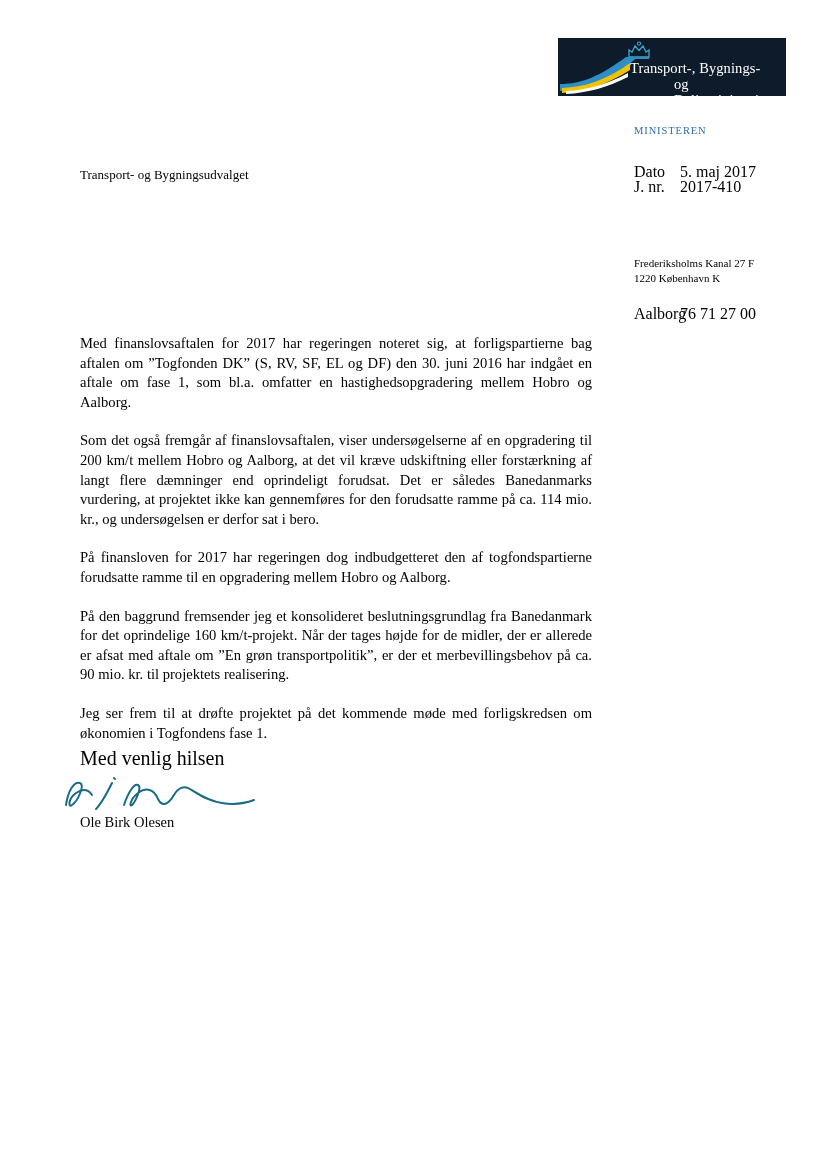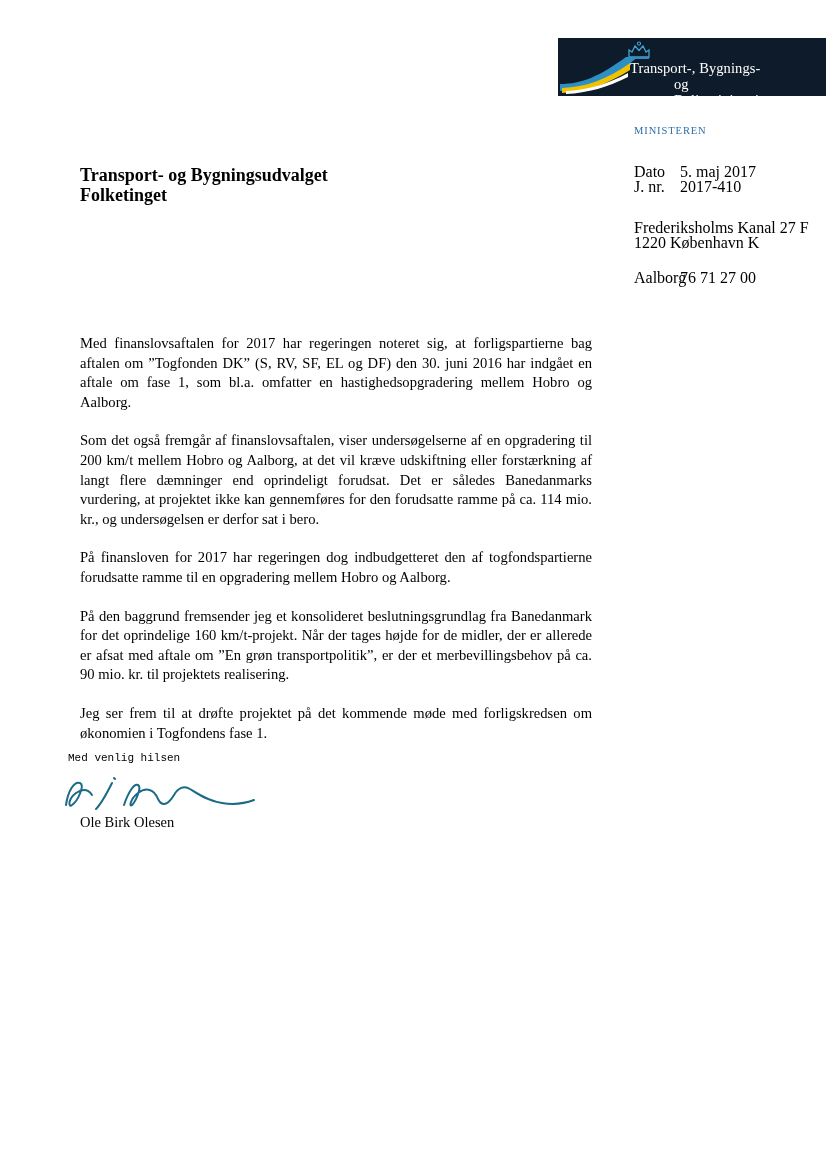--- a/index.html
+++ b/index.html
@@ -14,21 +14,21 @@
     font-family: "Liberation Serif", serif;
     color: #000000;
     overflow: hidden;
   }
 
   
   #logo-block {
     position: absolute;
     left: 558px;
     top: 38px;
-    width: 268px;
+    width: 228px;
     height: 58px;
     background: #0e1b2a;
     overflow: hidden;
   }
   #logo-crown {
     position: absolute;
     left: 68px;
     top: 3px;
     width: 26px;
     height: 18px;
@@ -70,33 +70,33 @@
   .meta-row {
     display: flex;
     font-size: 16px;
     line-height: 15px;
   }
   .meta-row .k { width: 46px; flex: 0 0 46px; }
   .meta-row .v { flex: 1 1 auto; }
   .meta-gap-lg { height: 26px; }
   .meta-gap-sm { height: 20px; }
   .meta-lines {
-    font-size: 16px;
+    font-size: 11px;
     line-height: 15px;
+    margin-top: 36px;
   }
 
   
   #addressee {
     position: absolute;
     left: 80px;
     top: 165px;
     width: 360px;
-    font-size: 18px;
+    font-size: 13px;
     line-height: 20px;
-    font-weight: bold;
   }
 
   
   #letter-body {
     position: absolute;
     left: 80px;
     top: 318px;
     width: 512px;
     font-size: 14.6px;
     line-height: 19.6px;
@@ -104,26 +104,25 @@
     margin-top: 16px;
   }
   #letter-body p {
     margin: 0 0 19px 0;
   }
   #letter-body p:last-child { margin-bottom: 0; }
 
   
   #closing {
     position: absolute;
-    left: 68px;
+    left: 80px;
     top: 748px;
     width: 400px;
-    font-size: 11px;
+    font-size: 20px;
     line-height: 20px;
-    font-family: Liberation Mono, monospace;
   }
   #signature-mark {
     position: absolute;
     left: 58px;
     top: 775px;
     width: 200px;
     height: 44px;
   }
   #signer-name {
     position: absolute;
@@ -175,21 +174,20 @@
   <div class="meta-gap-sm"></div>
 
   <div class="meta-row">
     <div class="k">Aalborg</div>
     <div class="v">76 71 27 00</div>
   </div>
 </div>
 
 <div id="addressee">
   <div>Transport- og Bygningsudvalget</div>
-  <div>Folketinget</div>
 </div>
 
 <div id="letter-body">
   <p>Med finanslovsaftalen for 2017 har regeringen noteret sig, at forligspartierne bag aftalen om ”Togfonden DK” (S, RV, SF, EL og DF) den 30. juni 2016 har indgået en aftale om fase 1, som bl.a. omfatter en hastighedsopgradering mellem Hobro og Aalborg.</p>
   <p>Som det også fremgår af finanslovsaftalen, viser undersøgelserne af en opgradering til 200 km/t mellem Hobro og Aalborg, at det vil kræve udskiftning eller forstærkning af langt flere dæmninger end oprindeligt forudsat. Det er således Banedanmarks vurdering, at projektet ikke kan gennemføres for den forudsatte ramme på ca. 114 mio. kr., og undersøgelsen er derfor sat i bero.</p>
   <p>På finansloven for 2017 har regeringen dog indbudgetteret den af togfondspartierne forudsatte ramme til en opgradering mellem Hobro og Aalborg.</p>
   <p>På den baggrund fremsender jeg et konsolideret beslutningsgrundlag fra Banedanmark for det oprindelige 160 km/t-projekt. Når der tages højde for de midler, der er allerede er afsat med aftale om ”En grøn transportpolitik”, er der et merbevillingsbehov på ca. 90 mio. kr. til projektets realisering.</p>
   <p>Jeg ser frem til at drøfte projektet på det kommende møde med forligskredsen om økonomien i Togfondens fase 1.</p>
 </div>
 

